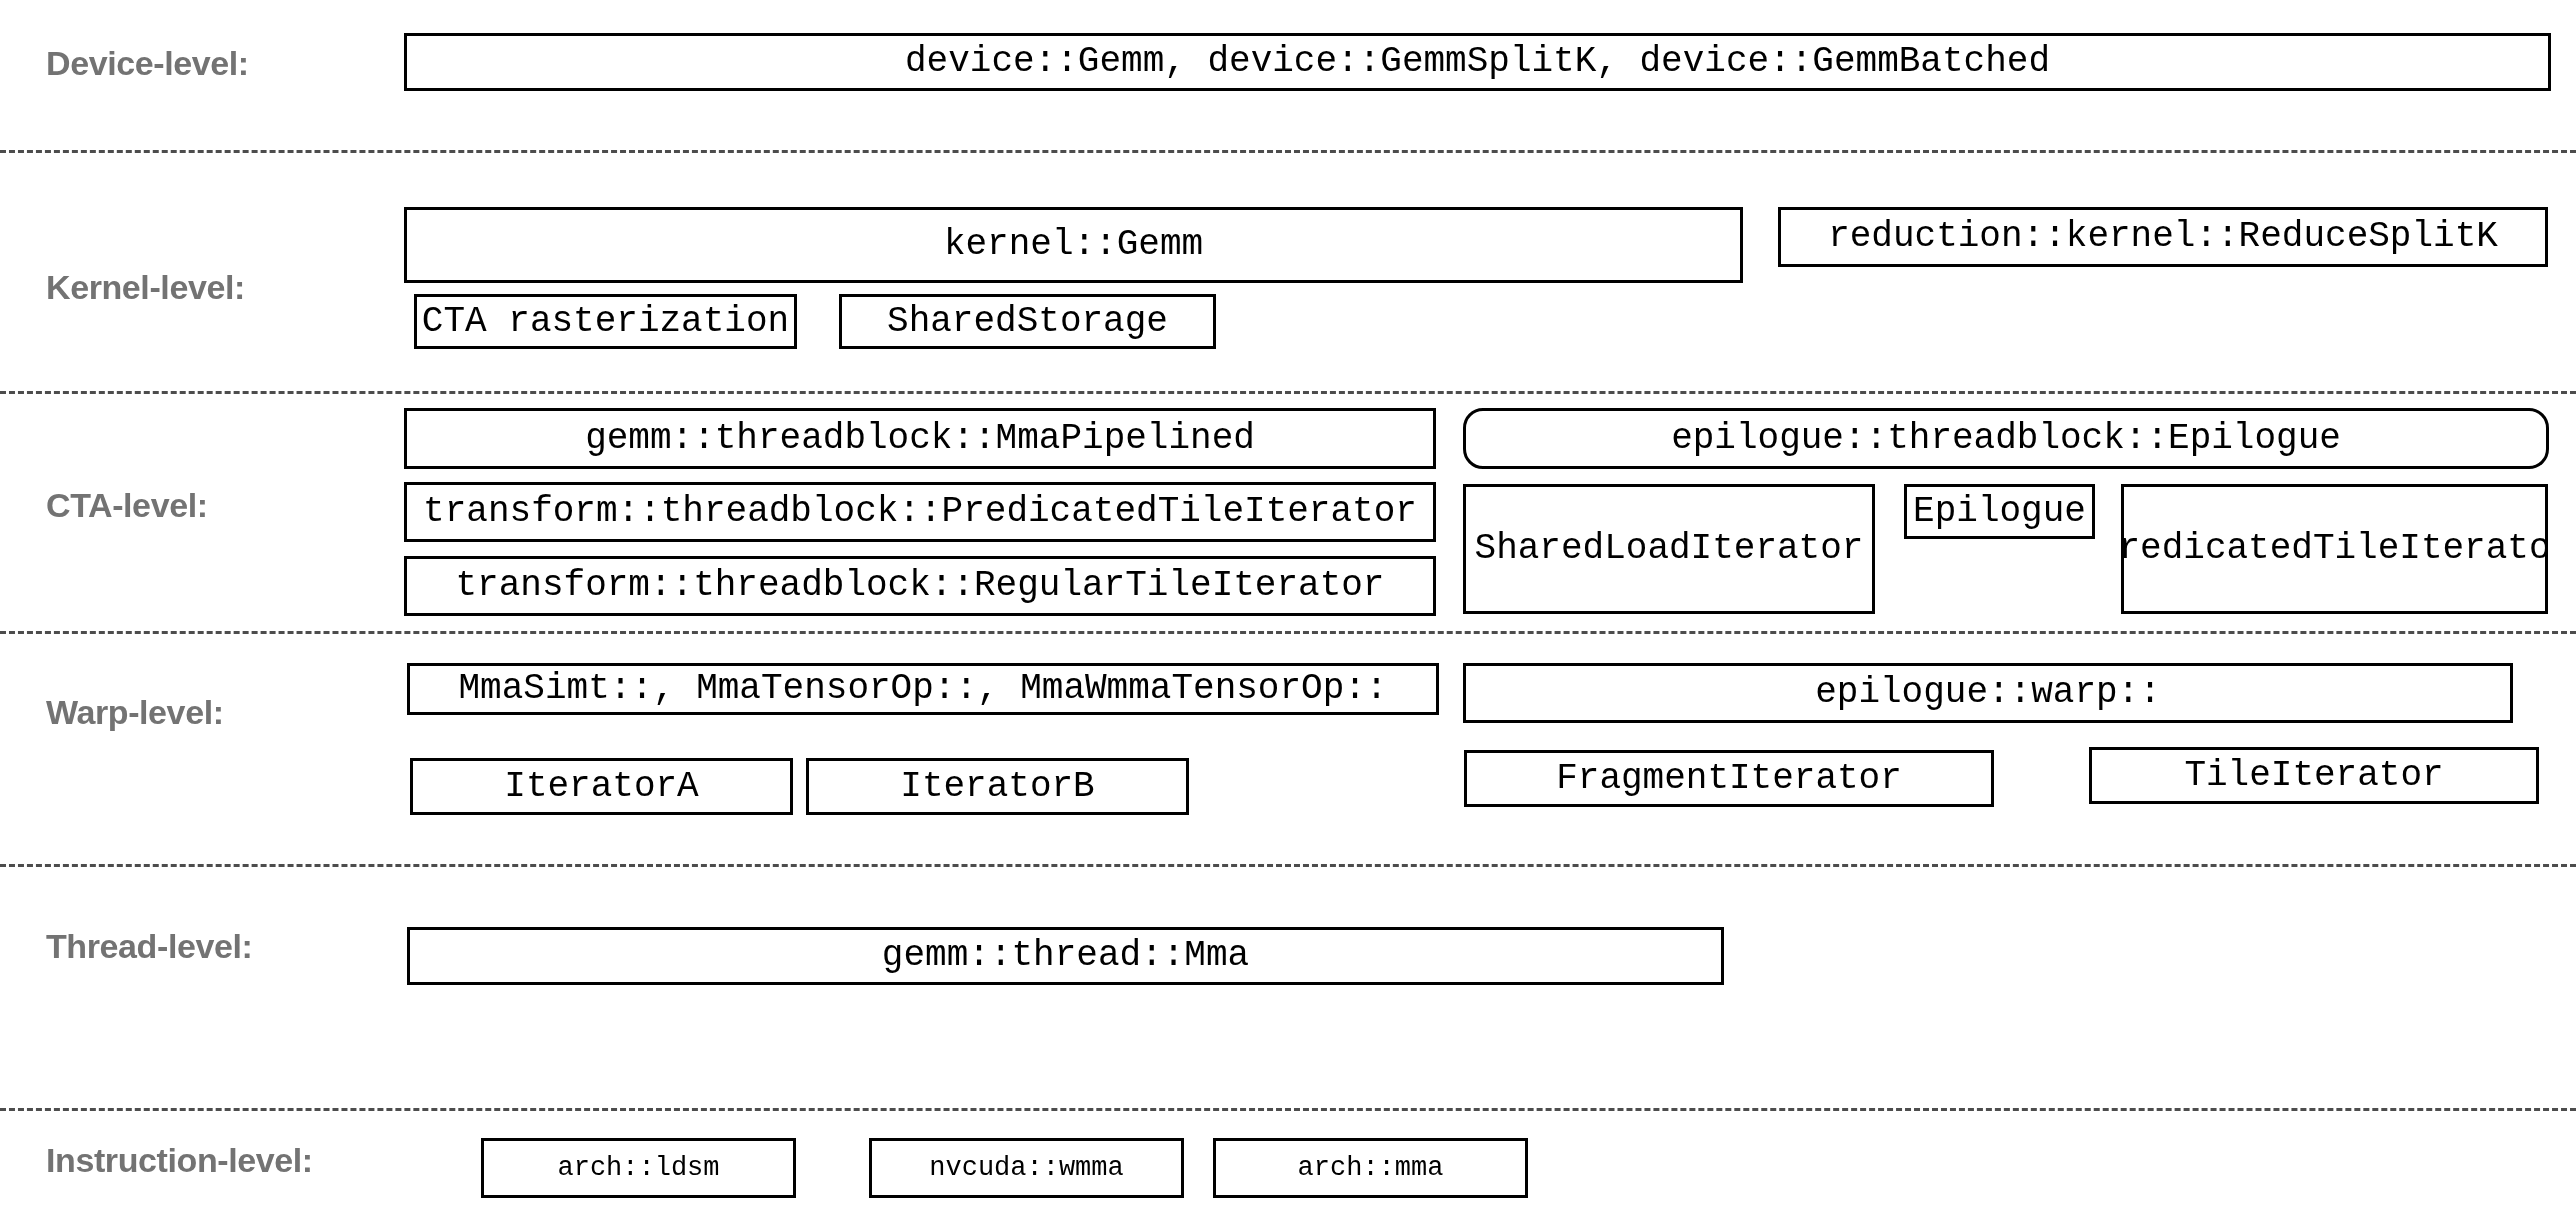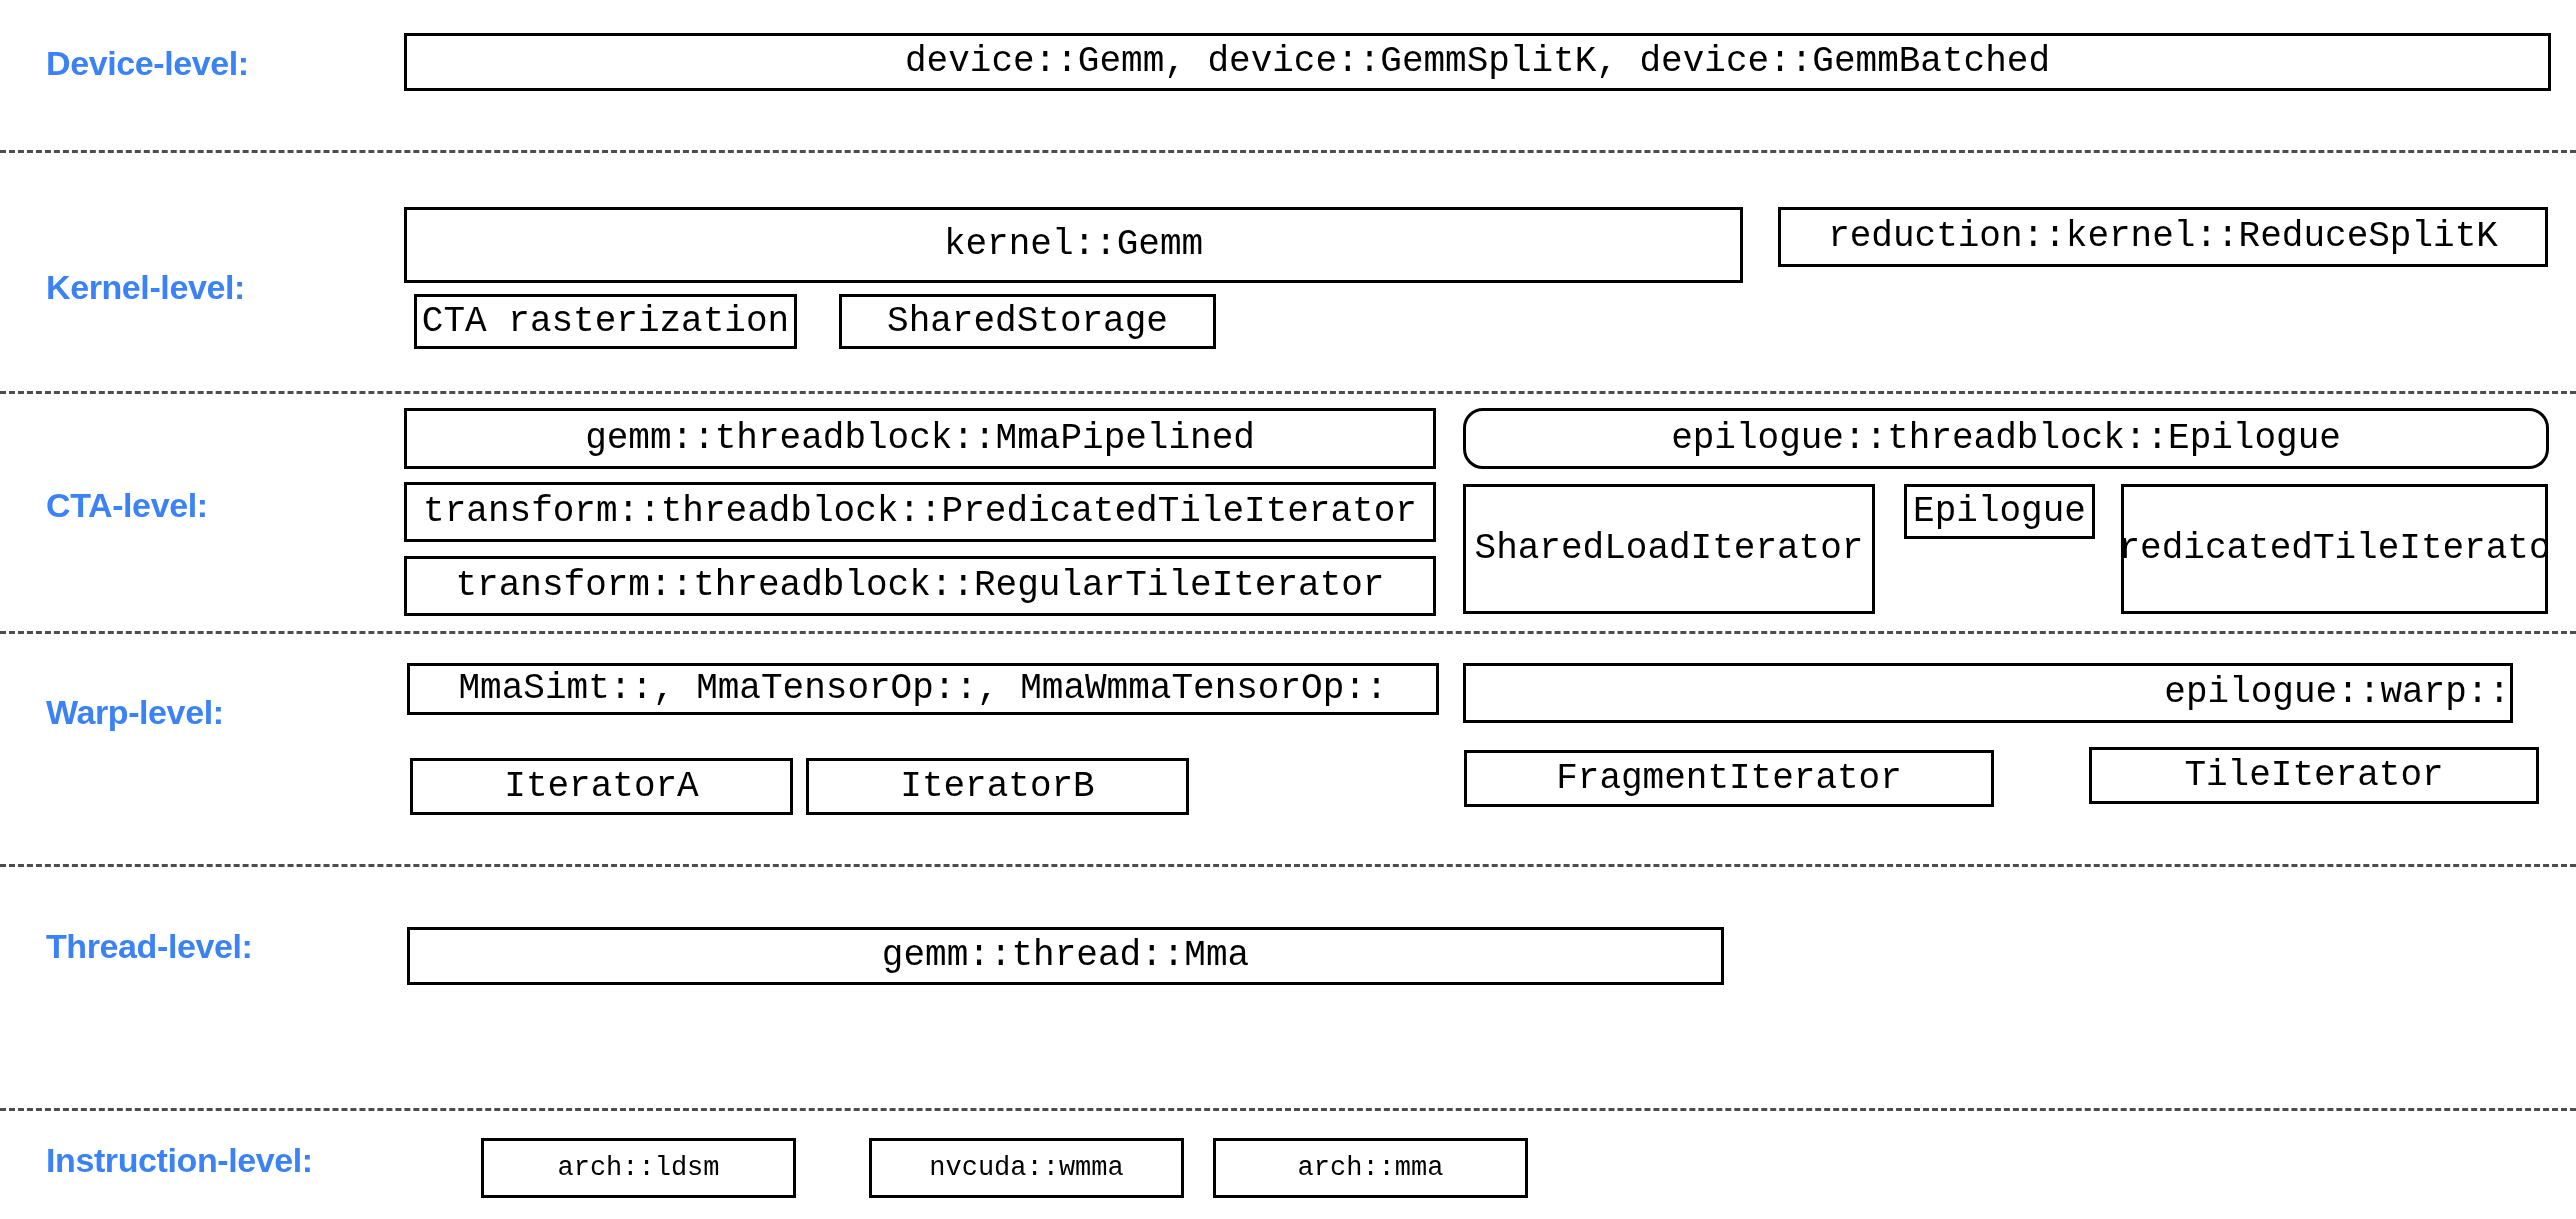--- a/index.html
+++ b/index.html
@@ -13,21 +13,21 @@
     height: 1219px;
     background: #ffffff;
     overflow: hidden;
     font-family: "Liberation Sans", sans-serif;
   }
   .level-label {
     position: absolute;
     font-family: "Liberation Sans", sans-serif;
     font-weight: bold;
     font-size: 34px;
-    color: #3b82f6;
+    color: #737373;
     letter-spacing: -0.4px;
     white-space: nowrap;
     display: flex;
     align-items: center;
     height: 46px;
     text-align: center;
   }
   .divider {
     position: absolute;
     left: 0;
@@ -120,21 +120,21 @@
   </div>
 
   <div class="divider" style="top:631px;"></div>
 
   <div class="level-label" style="left:46px; top:689px;">Warp-level:</div>
 
   <div class="box" style="left:407px; top:663px; width:1032px; height:52px;text-align:right;">
     <span class="warp-ops-label">MmaSimt::, MmaTensorOp::, MmaWmmaTensorOp::</span>
   </div>
 
-  <div class="box" style="left:1463px; top:663px; width:1050px; height:60px;justify-content:flex-end;">
+  <div class="box" style="left:1463px; top:663px; width:1050px; height:60px;">
     <span>epilogue::warp::</span>
   </div>
 
   <div class="box" style="left:410px; top:758px; width:383px; height:57px;">
     <span>IteratorA</span>
   </div>
 
   <div class="box" style="left:806px; top:758px; width:383px; height:57px;">
     <span>IteratorB</span>
   </div>

